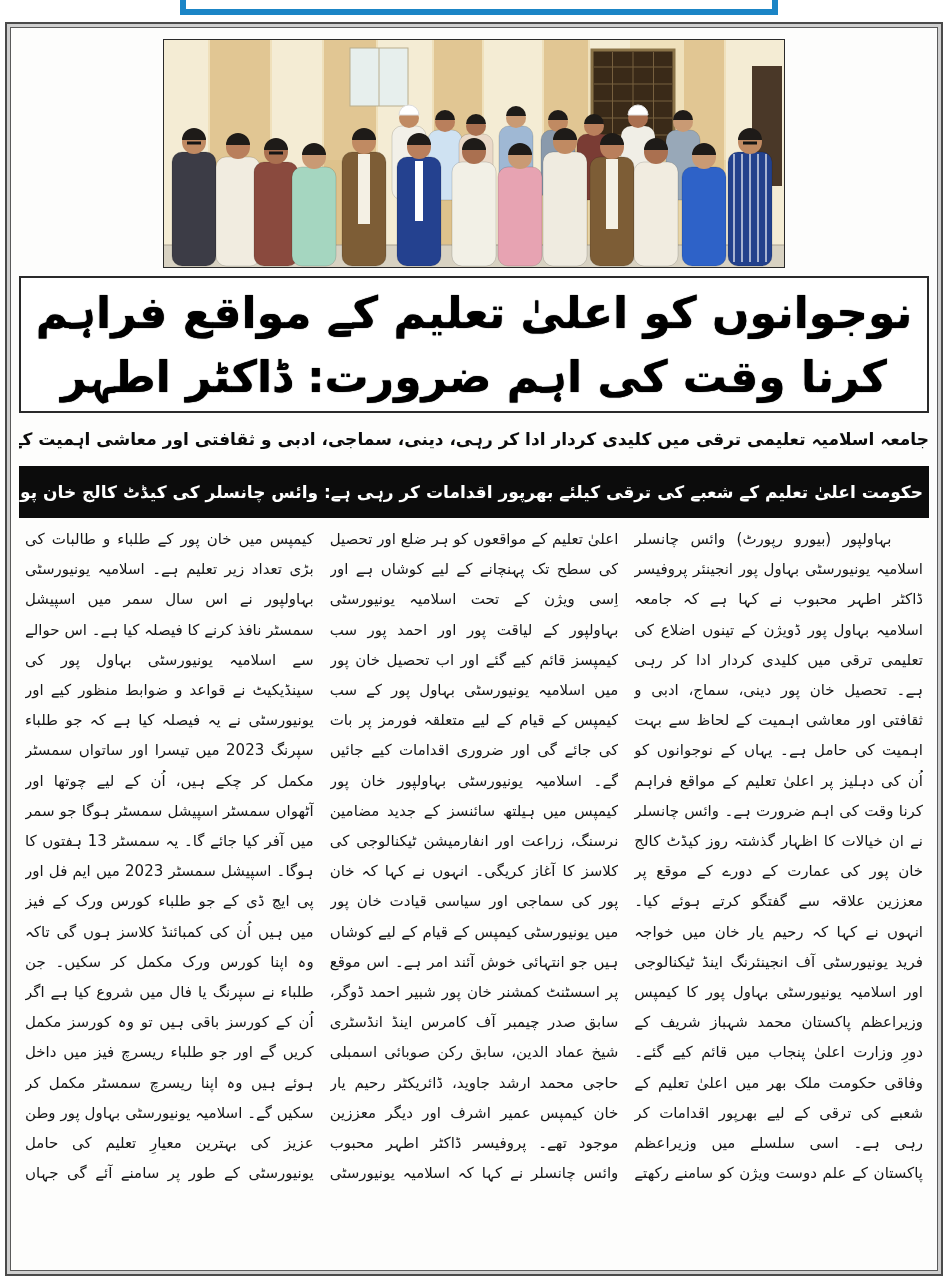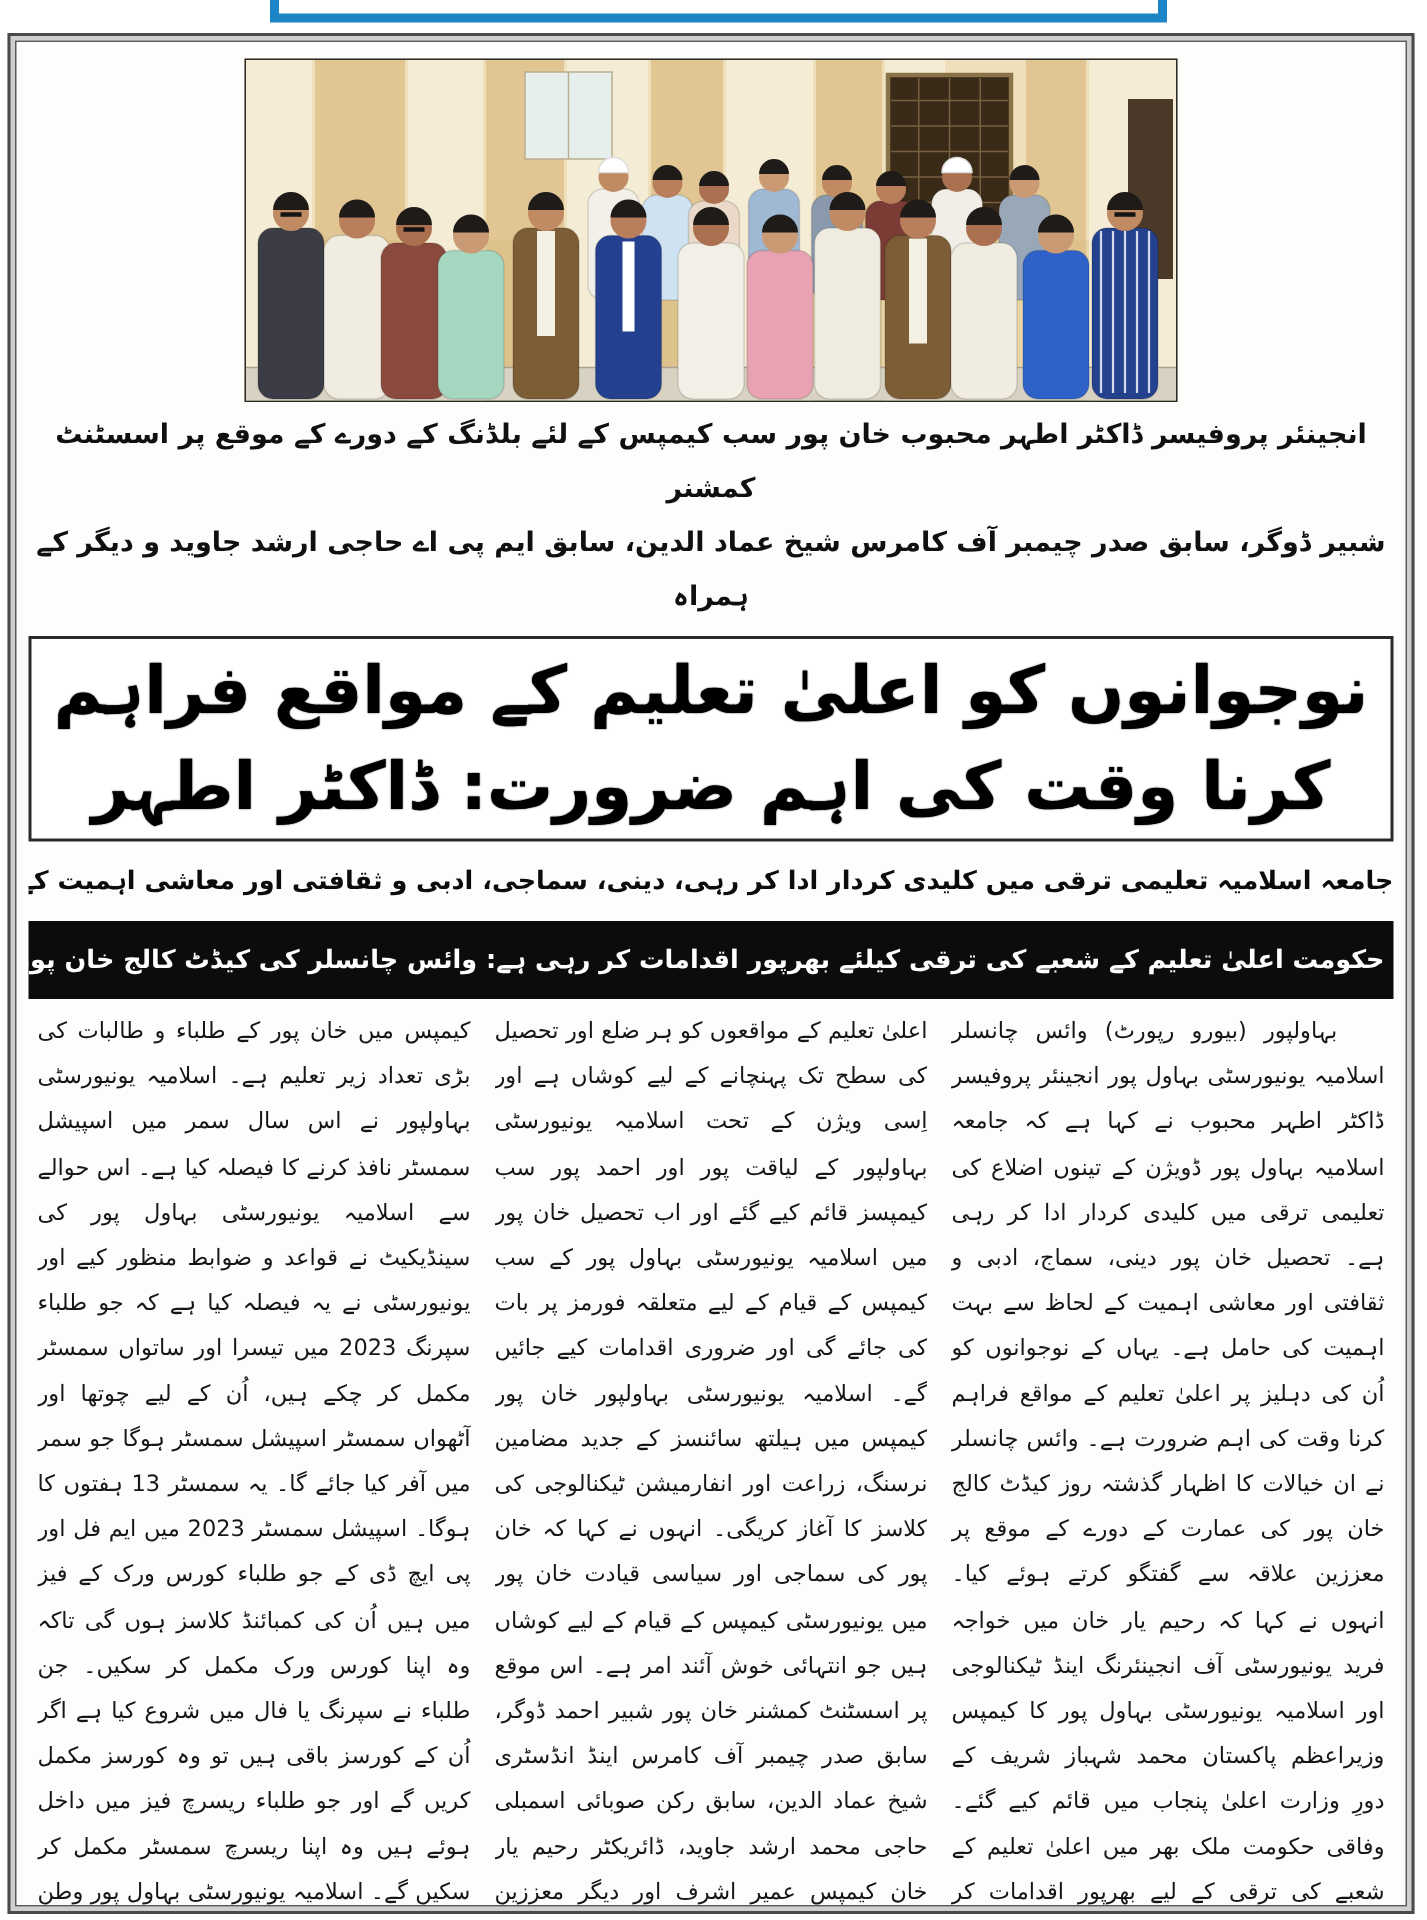--- a/index.html
+++ b/index.html
@@ -150,24 +150,20 @@
             <line x1="578" y1="114" x2="578" y2="222" stroke="#ffffff" stroke-width="1.5" opacity="0.8"></line>
             <line x1="586" y1="114" x2="586" y2="222" stroke="#ffffff" stroke-width="1.5" opacity="0.8"></line>
             <line x1="594" y1="114" x2="594" y2="222" stroke="#ffffff" stroke-width="1.5" opacity="0.8"></line>
             <line x1="602" y1="114" x2="602" y2="222" stroke="#ffffff" stroke-width="1.5" opacity="0.8"></line>
             <circle cx="586" cy="102" r="12" fill="#c08a62"></circle>
             <path d="M 574 100 A 12 12 0 0 1 598 100 Z" fill="#1e1b18"></path>
             <line x1="579" y1="103" x2="593" y2="103" stroke="#141414" stroke-width="3"></line>
           </svg>
       </figure>
 
-      <div class="caption">
-        <div>انجینئر پروفیسر ڈاکٹر اطہر محبوب خان پور سب کیمپس کے لئے بلڈنگ کے دورے کے موقع پر اسسٹنٹ کمشنر</div>
-        <div>شبیر ڈوگر، سابق صدر چیمبر آف کامرس شیخ عماد الدین، سابق ایم پی اے حاجی ارشد جاوید و دیگر کے ہمراہ</div>
-      </div>
 
       <div class="headline-box">نوجوانوں کو اعلیٰ تعلیم کے مواقع فراہم کرنا وقت کی اہم ضرورت: ڈاکٹر اطہر محبوب</div>
 
       <div class="subheadline">جامعہ اسلامیہ تعلیمی ترقی میں کلیدی کردار ادا کر رہی، دینی، سماجی، ادبی و ثقافتی اور معاشی اہمیت کے لحاظ سے بہت اہمیت کی حامل</div>
 
       <div class="highlight-bar" style="background: rgb(12, 12, 12); color: rgb(255, 255, 255);">حکومت اعلیٰ تعلیم کے شعبے کی ترقی کیلئے بھرپور اقدامات کر رہی ہے: وائس چانسلر کی کیڈٹ کالج خان پور دورہ کے موقع پر گفتگو</div>
 
       <div class="columns">
         <div class="col first">بہاولپور (بیورو رپورٹ) وائس چانسلر اسلامیہ یونیورسٹی بہاول پور انجینئر پروفیسر ڈاکٹر اطہر محبوب نے کہا ہے کہ جامعہ اسلامیہ بہاول پور ڈویژن کے تینوں اضلاع کی تعلیمی ترقی میں کلیدی کردار ادا کر رہی ہے۔ تحصیل خان پور دینی، سماج، ادبی و ثقافتی اور معاشی اہمیت کے لحاظ سے بہت اہمیت کی حامل ہے۔ یہاں کے نوجوانوں کو اُن کی دہلیز پر اعلیٰ تعلیم کے مواقع فراہم کرنا وقت کی اہم ضرورت ہے۔ وائس چانسلر نے ان خیالات کا اظہار گذشتہ روز کیڈٹ کالج خان پور کی عمارت کے دورے کے موقع پر معززین علاقہ سے گفتگو کرتے ہوئے کیا۔ انہوں نے کہا کہ رحیم یار خان میں خواجہ فرید یونیورسٹی آف انجینئرنگ اینڈ ٹیکنالوجی اور اسلامیہ یونیورسٹی بہاول پور کا کیمپس وزیراعظم پاکستان محمد شہباز شریف کے دورِ وزارت اعلیٰ پنجاب میں قائم کیے گئے۔ وفاقی حکومت ملک بھر میں اعلیٰ تعلیم کے شعبے کی ترقی کے لیے بھرپور اقدامات کر رہی ہے۔ اسی سلسلے میں وزیراعظم پاکستان کے علم دوست ویژن کو سامنے رکھتے ہوئے اسلامیہ یونیورسٹی بہاول پور</div>
         <div class="col">اعلیٰ تعلیم کے مواقعوں کو ہر ضلع اور تحصیل کی سطح تک پہنچانے کے لیے کوشاں ہے اور اِسی ویژن کے تحت اسلامیہ یونیورسٹی بہاولپور کے لیاقت پور اور احمد پور سب کیمپسز قائم کیے گئے اور اب تحصیل خان پور میں اسلامیہ یونیورسٹی بہاول پور کے سب کیمپس کے قیام کے لیے متعلقہ فورمز پر بات کی جائے گی اور ضروری اقدامات کیے جائیں گے۔ اسلامیہ یونیورسٹی بہاولپور خان پور کیمپس میں ہیلتھ سائنسز کے جدید مضامین نرسنگ، زراعت اور انفارمیشن ٹیکنالوجی کی کلاسز کا آغاز کریگی۔ انہوں نے کہا کہ خان پور کی سماجی اور سیاسی قیادت خان پور میں یونیورسٹی کیمپس کے قیام کے لیے کوشاں ہیں جو انتہائی خوش آئند امر ہے۔ اس موقع پر اسسٹنٹ کمشنر خان پور شبیر احمد ڈوگر، سابق صدر چیمبر آف کامرس اینڈ انڈسٹری شیخ عماد الدین، سابق رکن صوبائی اسمبلی حاجی محمد ارشد جاوید، ڈائریکٹر رحیم یار خان کیمپس عمیر اشرف اور دیگر معززین موجود تھے۔ پروفیسر ڈاکٹر اطہر محبوب وائس چانسلر نے کہا کہ اسلامیہ یونیورسٹی بہاول پور کے مرکزی کیمپس اور رحیم یار خان</div>

